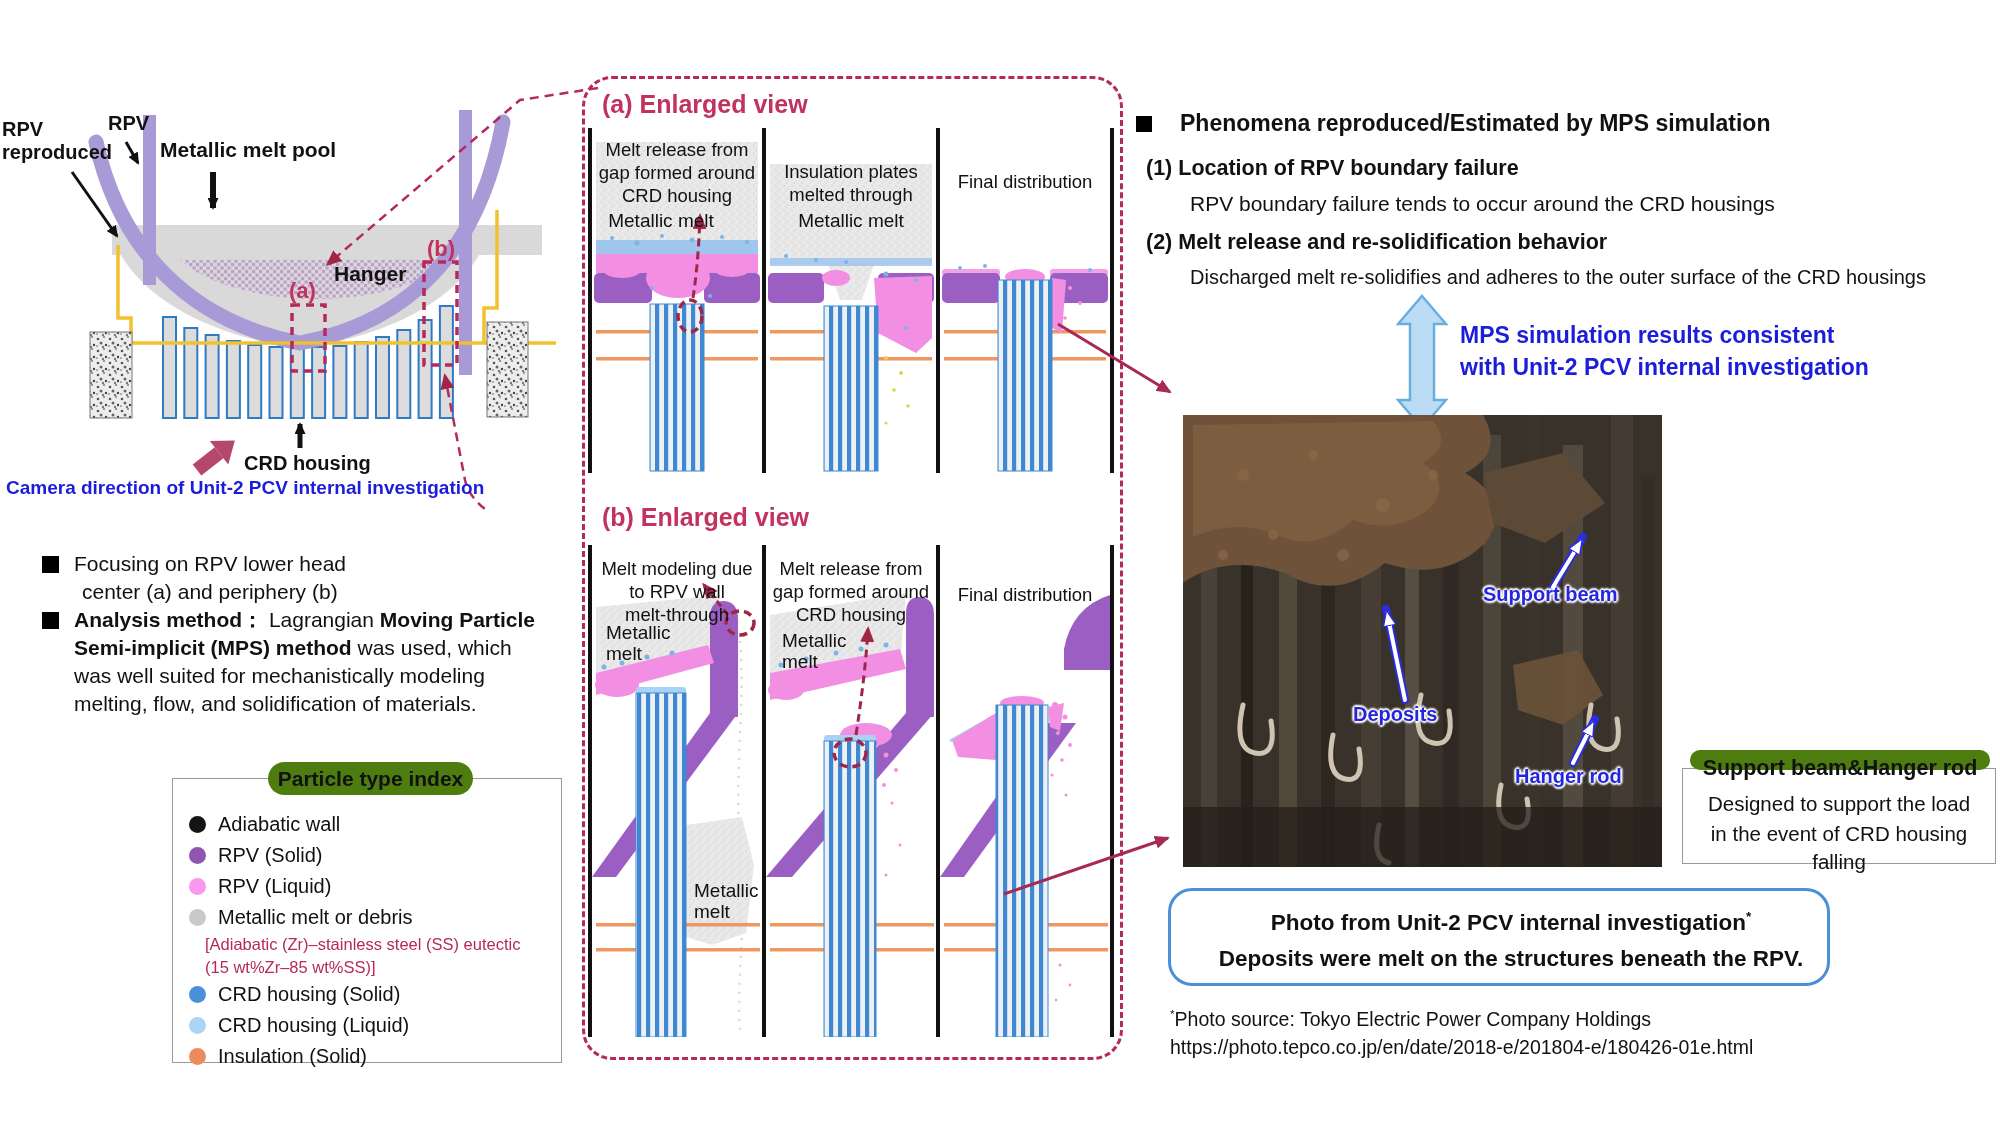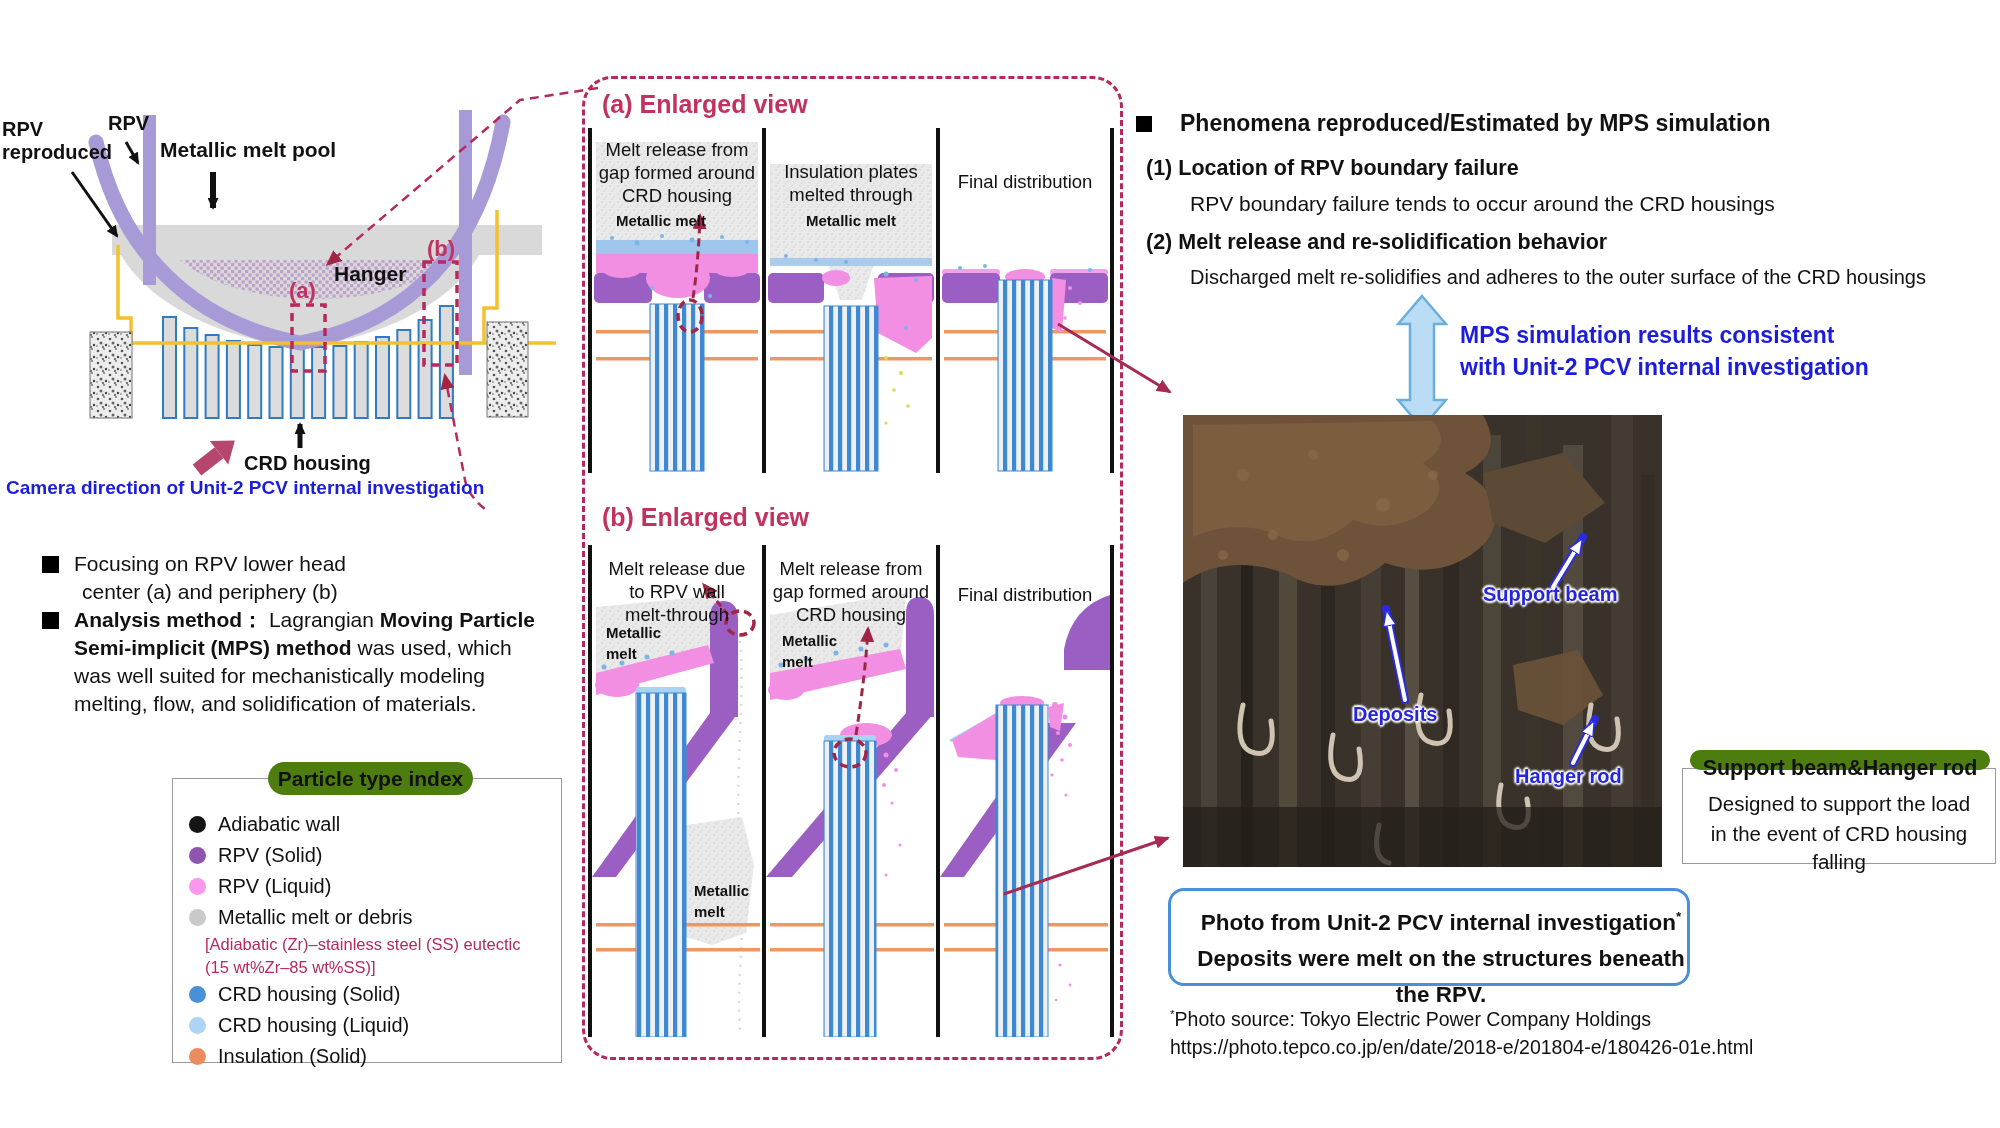--- a/index.html
+++ b/index.html
@@ -17,32 +17,32 @@
   #legendBox{left:172px;top:778px;width:390px;height:285px;border:1.5px solid #9a9a9a;background:#fff;box-sizing:border-box;padding:30px 0 0 14px;}
   #legendPill,.pill{background:#4d7c0f;border-radius:18px;text-align:center;}
   .leg-row{display:flex;align-items:center;height:31px;}
   .leg-dot{width:17px;height:17px;border-radius:50%;margin:0 12px 0 2px;flex:0 0 17px;}
   .leg-label{font-size:20px;}
   .leg-note{color:#b5295e;font-size:16.5px;line-height:23px;margin-left:18px;}
   
   #dashedBox{left:582px;top:76px;width:541px;height:984px;border:3.5px dashed #b5295e;border-radius:30px;box-sizing:border-box;}
   .pline{background:#111;width:4px;}
   .cap{font-size:18.5px;line-height:23px;text-align:center;width:170px;}
-  .mlabel{font-size:15px;font-weight:bold;line-height:21px;}
+  .mlabel{font-size:19px;font-weight:normal;line-height:21px;}
   .ev-title{font-size:25px;font-weight:bold;color:#c2325f;}
   
   .h1{font-size:23px;font-weight:bold;}
   .h2{font-size:21.5px;font-weight:bold;}
   .body1{font-size:20px;}
   .photo-label{color:#2525e0;font-weight:bold;font-size:20px;
      text-shadow:-2px 0 2px #fff,2px 0 2px #fff,0 -2px 2px #fff,0 2px 2px #fff,1px 1px 2px #fff,-1px -1px 2px #fff;}
   #supportBox{left:1682px;top:768px;width:314px;height:96px;background:#fff;border:1.5px solid #999;box-sizing:border-box;}
   #supportPill{left:1690px;top:750px;width:300px;height:20px;line-height:36px;font-size:21.5px;font-weight:bold;}
   .support-line{font-size:20.5px;line-height:28px;}
-  #blueBox{left:1168px;top:888px;width:522px;height:98px;border:3px solid #4a90d9;border-radius:16px;background:#fff;box-sizing:border-box;padding-left:24px;}
+  #blueBox{left:1168px;top:888px;width:662px;height:98px;border:3px solid #4a90d9;border-radius:24px;background:#fff;box-sizing:border-box;padding-left:24px;}
   .cap-line{font-size:22.5px;font-weight:bold;line-height:36px;}
   .foot{font-size:19.5px;line-height:28px;}
   sup{font-size:60%;}
 </style>
 </head>
 <body>
 
 <div id="stage">
 
 <svg width="0" height="0" style="position:absolute" aria-hidden="true">
@@ -317,21 +317,21 @@
   <rect x="4" y="378" width="40" height="3.5" fill="#ef9760"></rect>
       <rect x="94" y="378" width="74" height="3.5" fill="#ef9760"></rect>
   <rect x="4" y="403" width="40" height="3.5" fill="#ef9760"></rect>
       <rect x="94" y="403" width="74" height="3.5" fill="#ef9760"></rect>
   <rect x="44" y="142" width="50" height="8" rx="3" fill="#a8d3f5"></rect>
   <rect x="44" y="148" width="50" height="344" fill="url(#hstripe)" stroke="#3f88d4" stroke-width="1"></rect>
   <ellipse cx="148" cy="78" rx="14" ry="12" fill="none" stroke="#a12646" stroke-width="3.5" stroke-dasharray="8,5"></ellipse>
   <path d="M136,70 L112,40" fill="none" stroke="#a12646" stroke-width="3" stroke-dasharray="7,4" marker-end="url(#mCrimD)"></path>
 </svg>
 <div class="abs cap" style="left:592px;top:557px">
-  <span>Melt release due</span><br>
+  <span>Melt modeling due</span><br>
   <span>to RPV wall</span><br>
   <span>melt-through</span>
 </div>
 <div class="abs mlabel" style="left:606px;top:622px">
   <span>Metallic</span><br>
   <span>melt</span>
 </div>
 <div class="abs mlabel" style="left:694px;top:880px">
   <span>Metallic</span><br>
   <span>melt</span>

